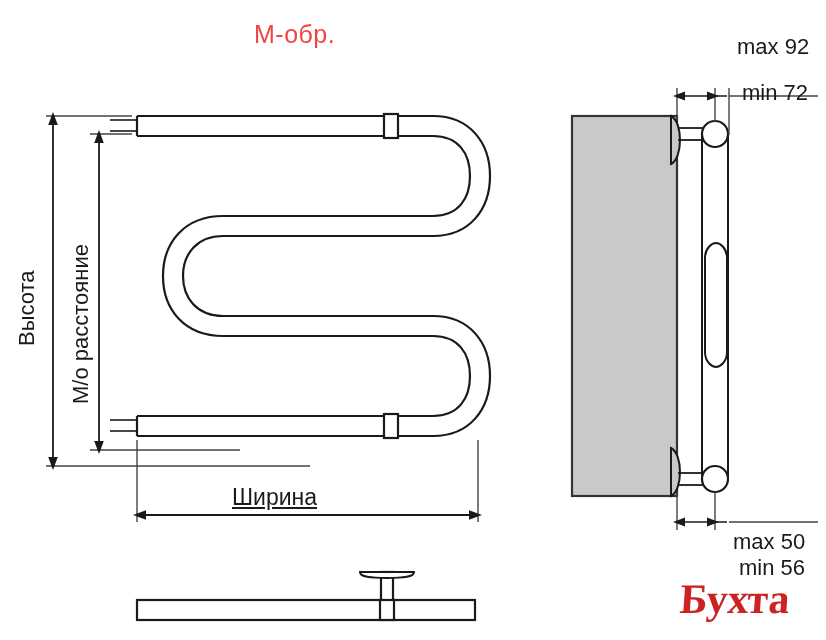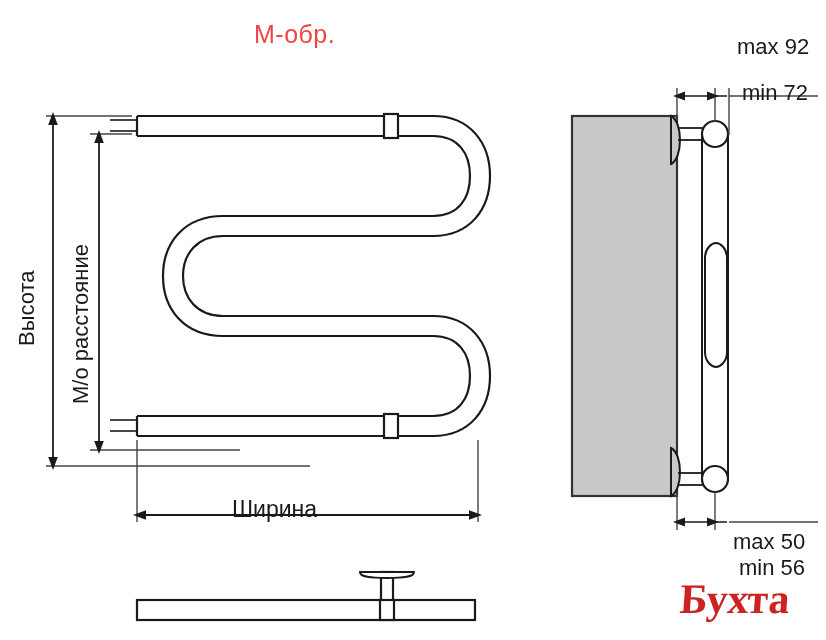--- a/index.html
+++ b/index.html
@@ -207,21 +207,21 @@
   </g>
 
 </svg>
 
 <div class="title-text" style="left:254px; top:20px;">М-обр.</div>
 
 <div class="vlabel" style="left:14px; top:346px;">Высота</div>
 
 <div class="vlabel" style="left:68px; top:404px;">М/о расстояние</div>
 
-<div class="hlabel" style="left:232px; top:496px;">Ширина</div>
+<div class="hlabel" style="left:232px; top:484px;text-decoration:underline;">Ширина</div>
 
 <div class="dim-text" style="left:737px; top:34px;">max 92</div>
 <div class="dim-text" style="left:742px; top:60px;margin-top:20px;">min 72</div>
 
 <div class="dim-text" style="left:733px; top:529px;">max 50</div>
 <div class="dim-text" style="left:739px; top:555px;text-align:center;">min 56</div>
 
 <svg id="watermark" viewBox="0 0 165 62" xmlns="http://www.w3.org/2000/svg">
   <text x="82" y="45" text-anchor="middle" font-family="'Liberation Serif', serif" font-size="42" font-weight="bold" fill="#cc2222" stroke="#ffffff" stroke-width="2.4" paint-order="stroke" transform="skewX(-4)">Бухта</text>
 </svg>

